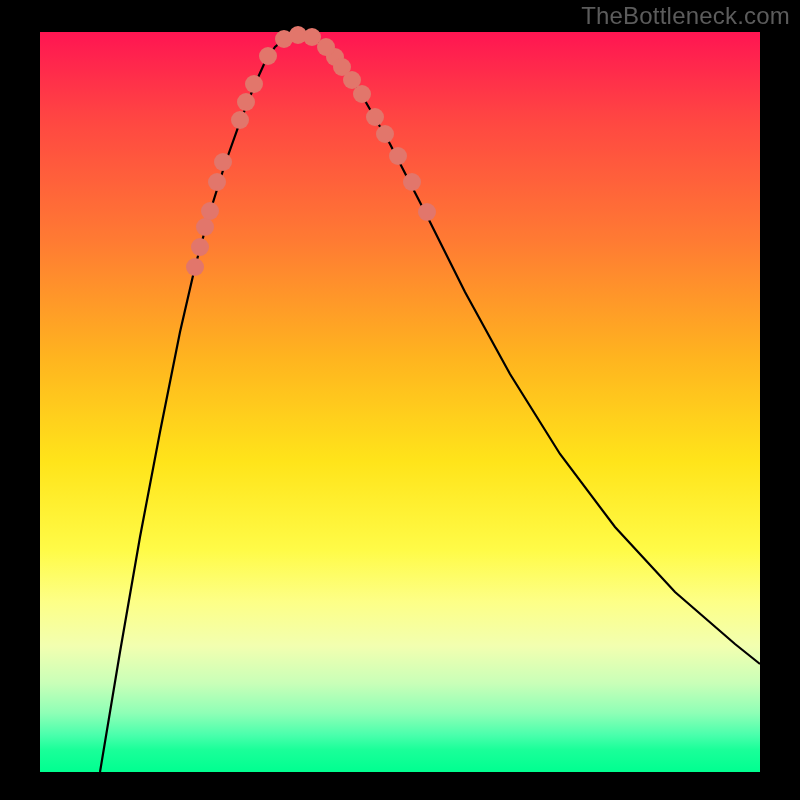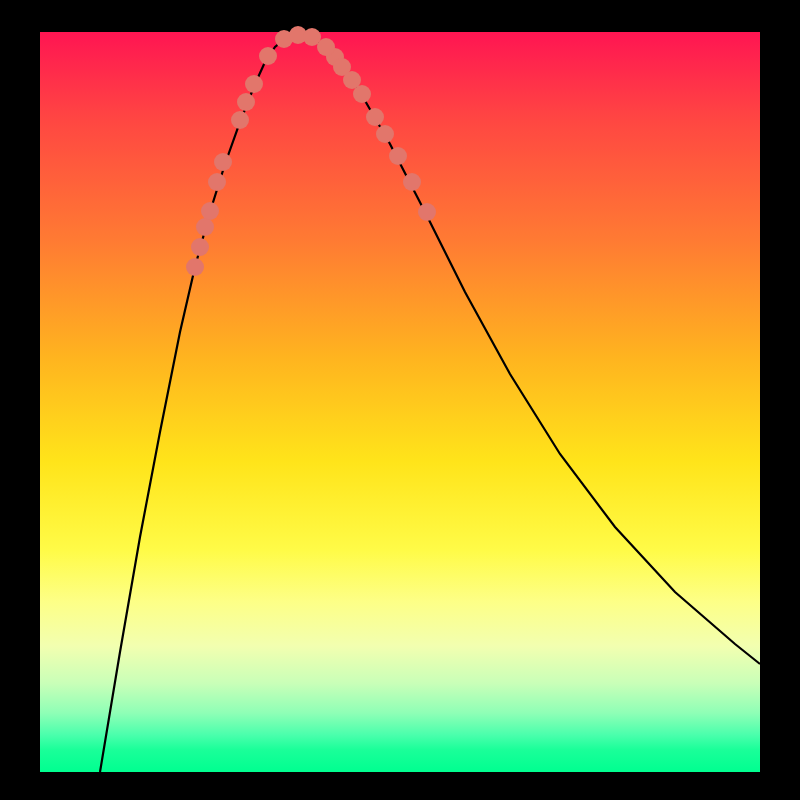--- a/index.html
+++ b/index.html
@@ -64,20 +64,21 @@
   }
   .dot {
     fill: #e2766b;
     stroke: none;
   }
 </style>
 </head>
 <body>
 
 <div class="outer">
+  <div class="watermark">TheBottleneck.com</div>
   <div class="plot-area">
     <svg class="curve" viewBox="0 0 720 740">
       <path class="curve-path" d="M60 740 L80 620 L100 505 L120 400 L140 300 L155 235 L170 180 L185 132 L200 90 L215 52 L225 30 L235 15 L245 7 L258 3 L275 8 L295 25 L320 60 L350 112 L385 180 L425 260 L470 342 L520 422 L575 495 L635 560 L695 612 L720 632"></path>
       <g>
           <circle class="dot" cx="155" cy="235" r="9"></circle>
           <circle class="dot" cx="160" cy="215" r="9"></circle>
           <circle class="dot" cx="165" cy="195" r="9"></circle>
           <circle class="dot" cx="170" cy="179" r="9"></circle>
           <circle class="dot" cx="177" cy="150" r="9"></circle>
           <circle class="dot" cx="183" cy="130" r="9"></circle>

